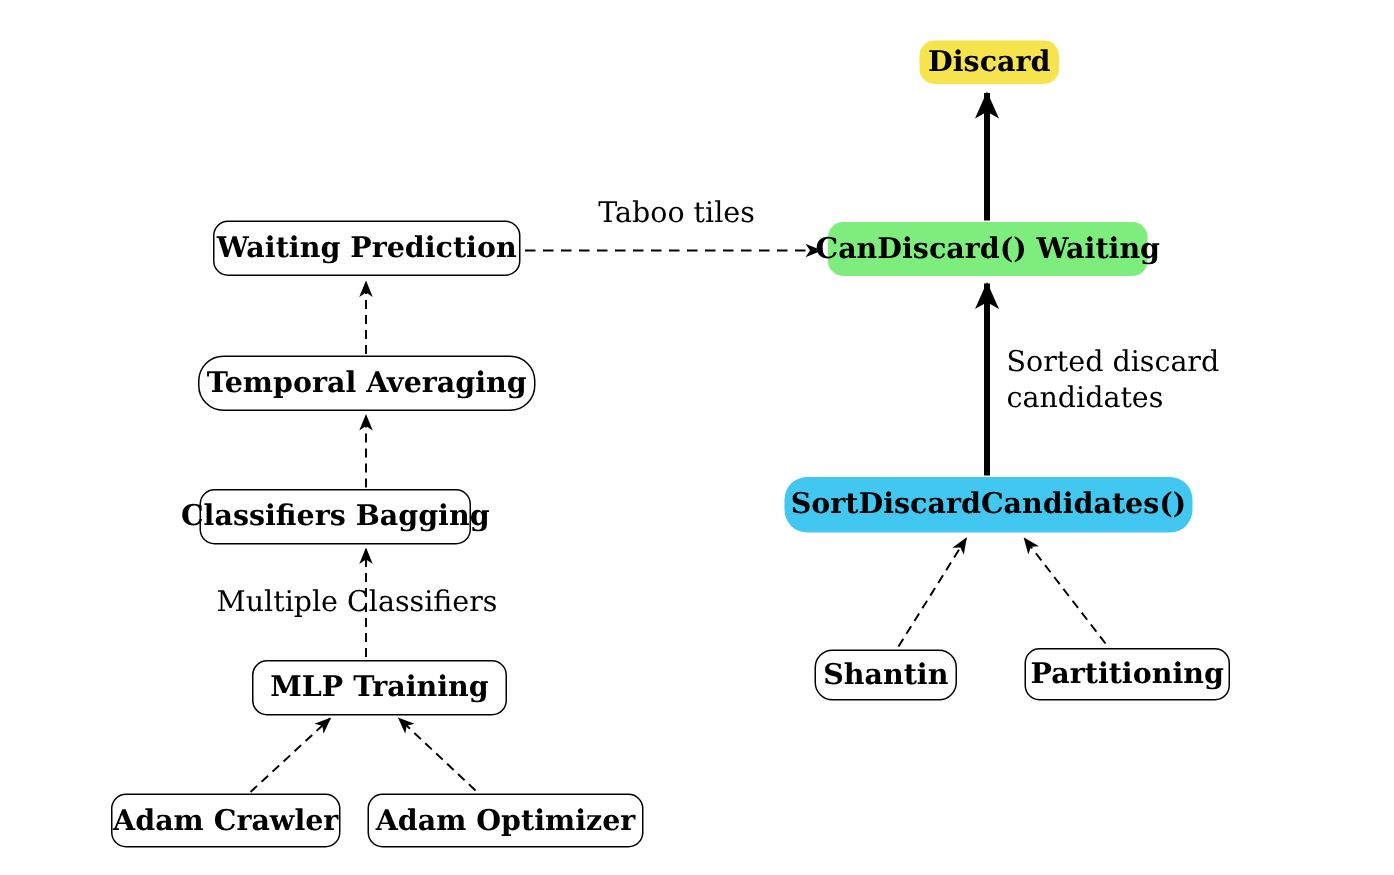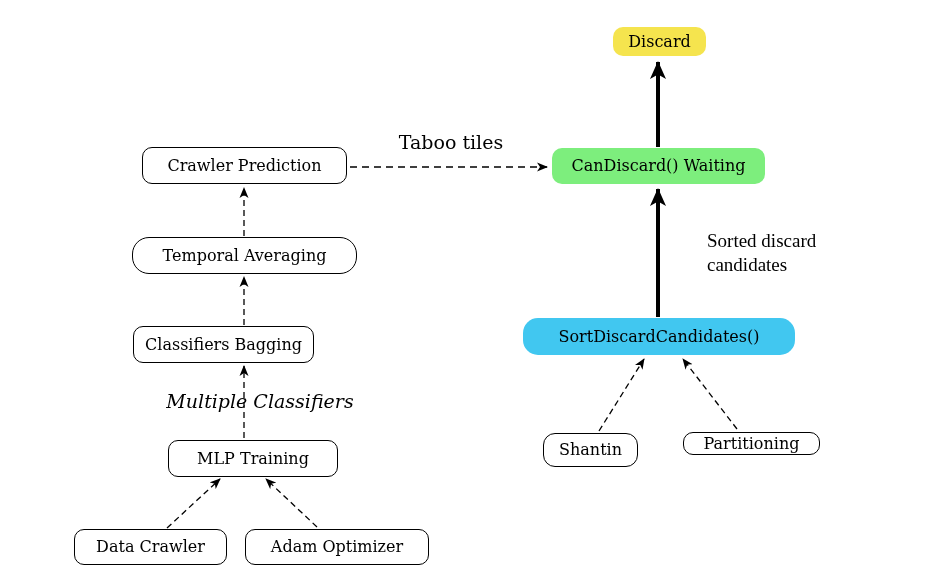--- a/index.html
+++ b/index.html
@@ -16,26 +16,27 @@
     left: 0; top: 0;
     width: 929px; height: 583px;
     z-index: 1;
   }
   .node {
     position: absolute;
     z-index: 2;
     display: flex;
     align-items: center;
     justify-content: center;
-    font-size: 16px;
+    font-size: 19px;
     color: #000000;
     white-space: nowrap;
     border-radius: 10px;
     box-sizing: border-box;
     line-height: 1;
+    font-weight: bold;
   }
   .node.outlined {
     background: #ffffff;
     border: 1.8px solid #000000;
   }
   .node.fill-yellow { background: #f5e44e; }
   .node.fill-green  { background: #7dee7d; }
   .node.fill-blue   { background: #41c7f0; border-radius: 15px; }
   .edge-label {
     position: absolute;
@@ -75,36 +76,36 @@
   </svg>
 
   <div class="node fill-yellow" style="left:613px; top:27px; width:93px; height:29px;">Discard</div>
 
   <div class="node fill-green" style="left:552px; top:148px; width:213px; height:36px;">CanDiscard() Waiting</div>
 
   <div class="node fill-blue" style="left:523px; top:318px; width:272px; height:37px;">SortDiscardCandidates()</div>
 
   <div class="node outlined" style="left:543px; top:433px; width:95px; height:34px;border-radius:12px;">Shantin</div>
 
-  <div class="node outlined" style="left:683px; top:432px; width:137px; height:23px;">Partitioning</div>
+  <div class="node outlined" style="left:683px; top:432px; width:137px; height:35px;">Partitioning</div>
 
-  <div class="node outlined" style="left:142px; top:147px; width:205px; height:37px;">Crawler Prediction</div>
+  <div class="node outlined" style="left:142px; top:147px; width:205px; height:37px;">Waiting Prediction</div>
 
   <div class="node outlined" style="left:132px; top:237px; width:225px; height:37px;border-radius:17px;">Temporal Averaging</div>
 
   <div class="node outlined" style="left:133px; top:326px; width:181px; height:37px;">Classifiers Bagging</div>
 
   <div class="node outlined" style="left:168px; top:440px; width:170px; height:37px;">MLP Training</div>
 
-  <div class="node outlined" style="left:74px; top:529px; width:153px; height:36px;">Data Crawler</div>
+  <div class="node outlined" style="left:74px; top:529px; width:153px; height:36px;">Adam Crawler</div>
 
   <div class="node outlined" style="left:245px; top:529px; width:184px; height:36px;">Adam Optimizer</div>
 
   <div class="edge-label center" style="left:380px; top:130px; width:142px;">Taboo tiles</div>
 
-  <div class="edge-label center" style="left:163px; top:389px; width:194px;font-style:italic;">Multiple Classifiers</div>
+  <div class="edge-label center" style="left:141px; top:389px; width:194px;">Multiple Classifiers</div>
 
-  <div class="edge-label" style="left:707px; top:229px; width:170px;font-family:Liberation Serif, serif;">
+  <div class="edge-label" style="left:671px; top:229px; width:170px;">
     <div>Sorted discard</div>
     <div>candidates</div>
   </div>
 
 </div>
 
 </body></html>

